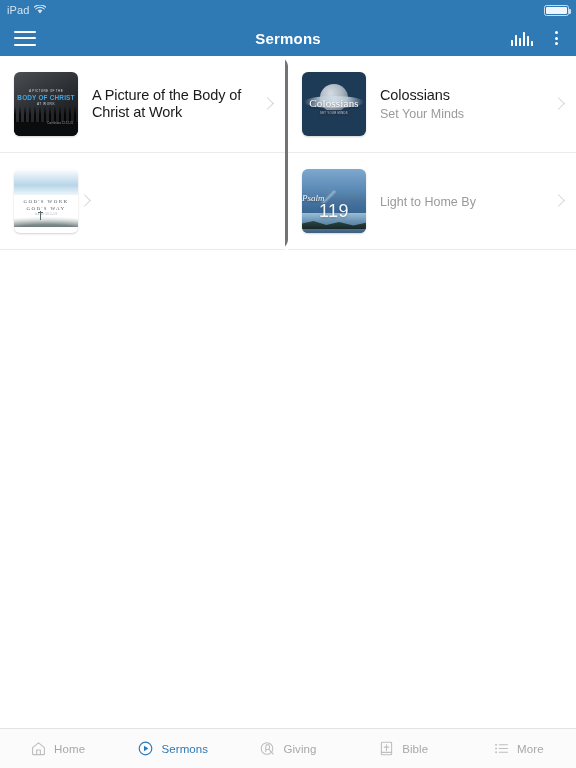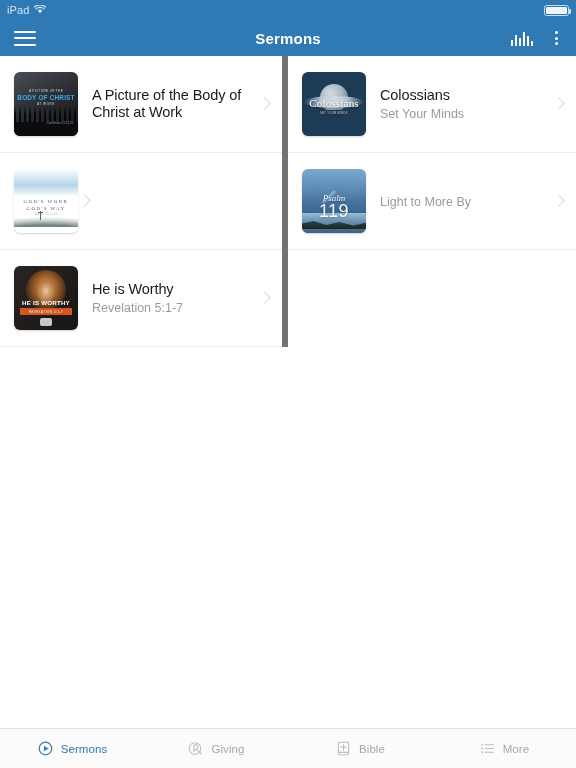--- a/index.html
+++ b/index.html
@@ -57,21 +57,21 @@
   .eq i:nth-child(4){height:14px}
   .eq i:nth-child(5){height:10px}
   .eq i:nth-child(6){height:5px}
   .kebab { display:flex; flex-direction:column; gap:2.5px; cursor:pointer; padding:2px 4px; }
   .kebab i { width:3px; height:3px; background:#ffffff; border-radius:50%; display:block; }
 
   
   .content { flex:1 1 auto; background:#ffffff; position:relative; }
   .grid { display:flex; width:576px; }
   .col { width:288px; }
-  .col-left { border-right:6px solid #737373; }
+  .col-left { border-right:3px solid #737373;border-radius:11px; }
   .cell {
     height:97px; display:flex; align-items:center;
     padding:0 10px 0 14px; border-bottom:1px solid #ececec;
     background:#fff; cursor:pointer;
   }
   .thumb {
     width:64px; height:64px; border-radius:6px; flex:0 0 64px;
     overflow:hidden; position:relative;
     box-shadow:0 1px 2px rgba(0,0,0,0.18);
   }
@@ -153,21 +153,21 @@
     -webkit-mask-image:
       conic-gradient(from 135deg at 22% 100%, #000 0 90deg, rgba(0,0,0,0) 0),
       linear-gradient(#000,#000);
     clip-path:polygon(0 100%, 14% 42%, 28% 75%, 44% 26%, 62% 70%, 78% 38%, 100% 86%, 100% 100%);
   }
   .th-psalm .water { position:absolute; bottom:0; left:0; right:0; height:20px;
     background:linear-gradient(180deg,#9fc2da 0%,#6e97b7 40%,#3e5f7e 100%); opacity:0.95; }
   .th-psalm .shore { position:absolute; bottom:4px; left:0; right:0; height:9px;
     background:linear-gradient(180deg, rgba(30,50,40,0.75), rgba(18,32,26,0.9));
     clip-path:polygon(0 40%, 18% 10%, 38% 55%, 58% 22%, 80% 60%, 100% 30%, 100% 100%, 0 100%); }
-  .th-psalm .ps { position:absolute; top:24px; left:0; right:0; text-align:center;
+  .th-psalm .ps { position:absolute; top:24px; left:0; right:0; text-align:left;
     font-family:"Liberation Serif", serif; font-style:italic; font-size:9px; color:#f2f8fc;
     text-shadow:0 1px 2px rgba(0,0,0,0.35); }
   .th-psalm .num { position:absolute; top:33px; left:0; right:0; text-align:center;
     font-size:18px; color:rgba(255,255,255,0.95); letter-spacing:0.5px; line-height:19px;
     text-shadow:0 1px 3px rgba(0,0,0,0.3); }
 
   
   .tabbar {
     height:40px; flex:0 0 40px; background:#fbfbfb;
     border-top:1px solid #e3e3e3; display:flex; align-items:center;
@@ -253,35 +253,20 @@
             <div class="sky"></div>
             <div class="w1">GOD'S WORK</div>
             <div class="w2">GOD'S WAY</div>
             <div class="w3">Isaiah 55:1-13</div>
             <div class="land"></div>
             <div class="pole"></div>
           </div>
           <div class="chev"></div>
         </div>
 
-        <div class="cell">
-          <div class="thumb th-worthy">
-            <div class="lion"></div>
-            <div class="wtitle">HE IS WORTHY</div>
-            <div class="wband">
-              <span>REVELATION 5:1-7</span>
-            </div>
-            <div class="logo"></div>
-          </div>
-          <div class="cell-text">
-            <div class="cell-title">He is Worthy</div>
-            <div class="cell-sub">Revelation 5:1-7</div>
-          </div>
-          <div class="chev"></div>
-        </div>
 
       </div>
 
       <div class="col col-right">
 
         <div class="cell">
           <div class="thumb th-col">
             <div class="moon"></div>
             <div class="cloud"></div>
             <div class="ctitle">Colossians</div>
@@ -298,33 +283,42 @@
 
         <div class="cell">
           <div class="thumb th-psalm">
             <div class="mtn"></div>
             <div class="water"></div>
             <div class="shore"></div>
             <div class="ps">Psalm</div>
             <div class="num">119</div>
           </div>
           <div class="cell-text">
-            <div class="cell-sub">Light to More By</div>
+            <div class="cell-sub">Light to Home By</div>
           </div>
           <div class="chev"></div>
         </div>
 
       </div>
 
     </div>
     <div class="spacer"></div>
   </div>
 
   <div class="tabbar">
 
+    <div class="tab">
+      <span class="tab-icon">
+        <svg viewBox="0 0 20 20" fill="none" stroke="currentColor" stroke-width="1.3" stroke-linecap="round" stroke-linejoin="round">
+          <path d="M3 9 L10 3.4 L17 9 V16.4 A0.8 0.8 0 0 1 16.2 17.2 H3.8 A0.8 0.8 0 0 1 3 16.4 Z"></path>
+          <path d="M7.8 17.2 V11.8 h4.4 v5.4"></path>
+        </svg>
+      </span>
+      <span class="tab-label">Home</span>
+    </div>
 
     <div class="tab active">
       <span class="tab-icon">
         <svg viewBox="0 0 20 20" fill="none" stroke="currentColor" stroke-width="1.4">
           <circle cx="10" cy="10" r="7.4"></circle>
           <path d="M8.2 6.8 L13.4 10 L8.2 13.2 Z" fill="currentColor" stroke="none"></path>
         </svg>
       </span>
       <span class="tab-label">Sermons</span>
     </div>

